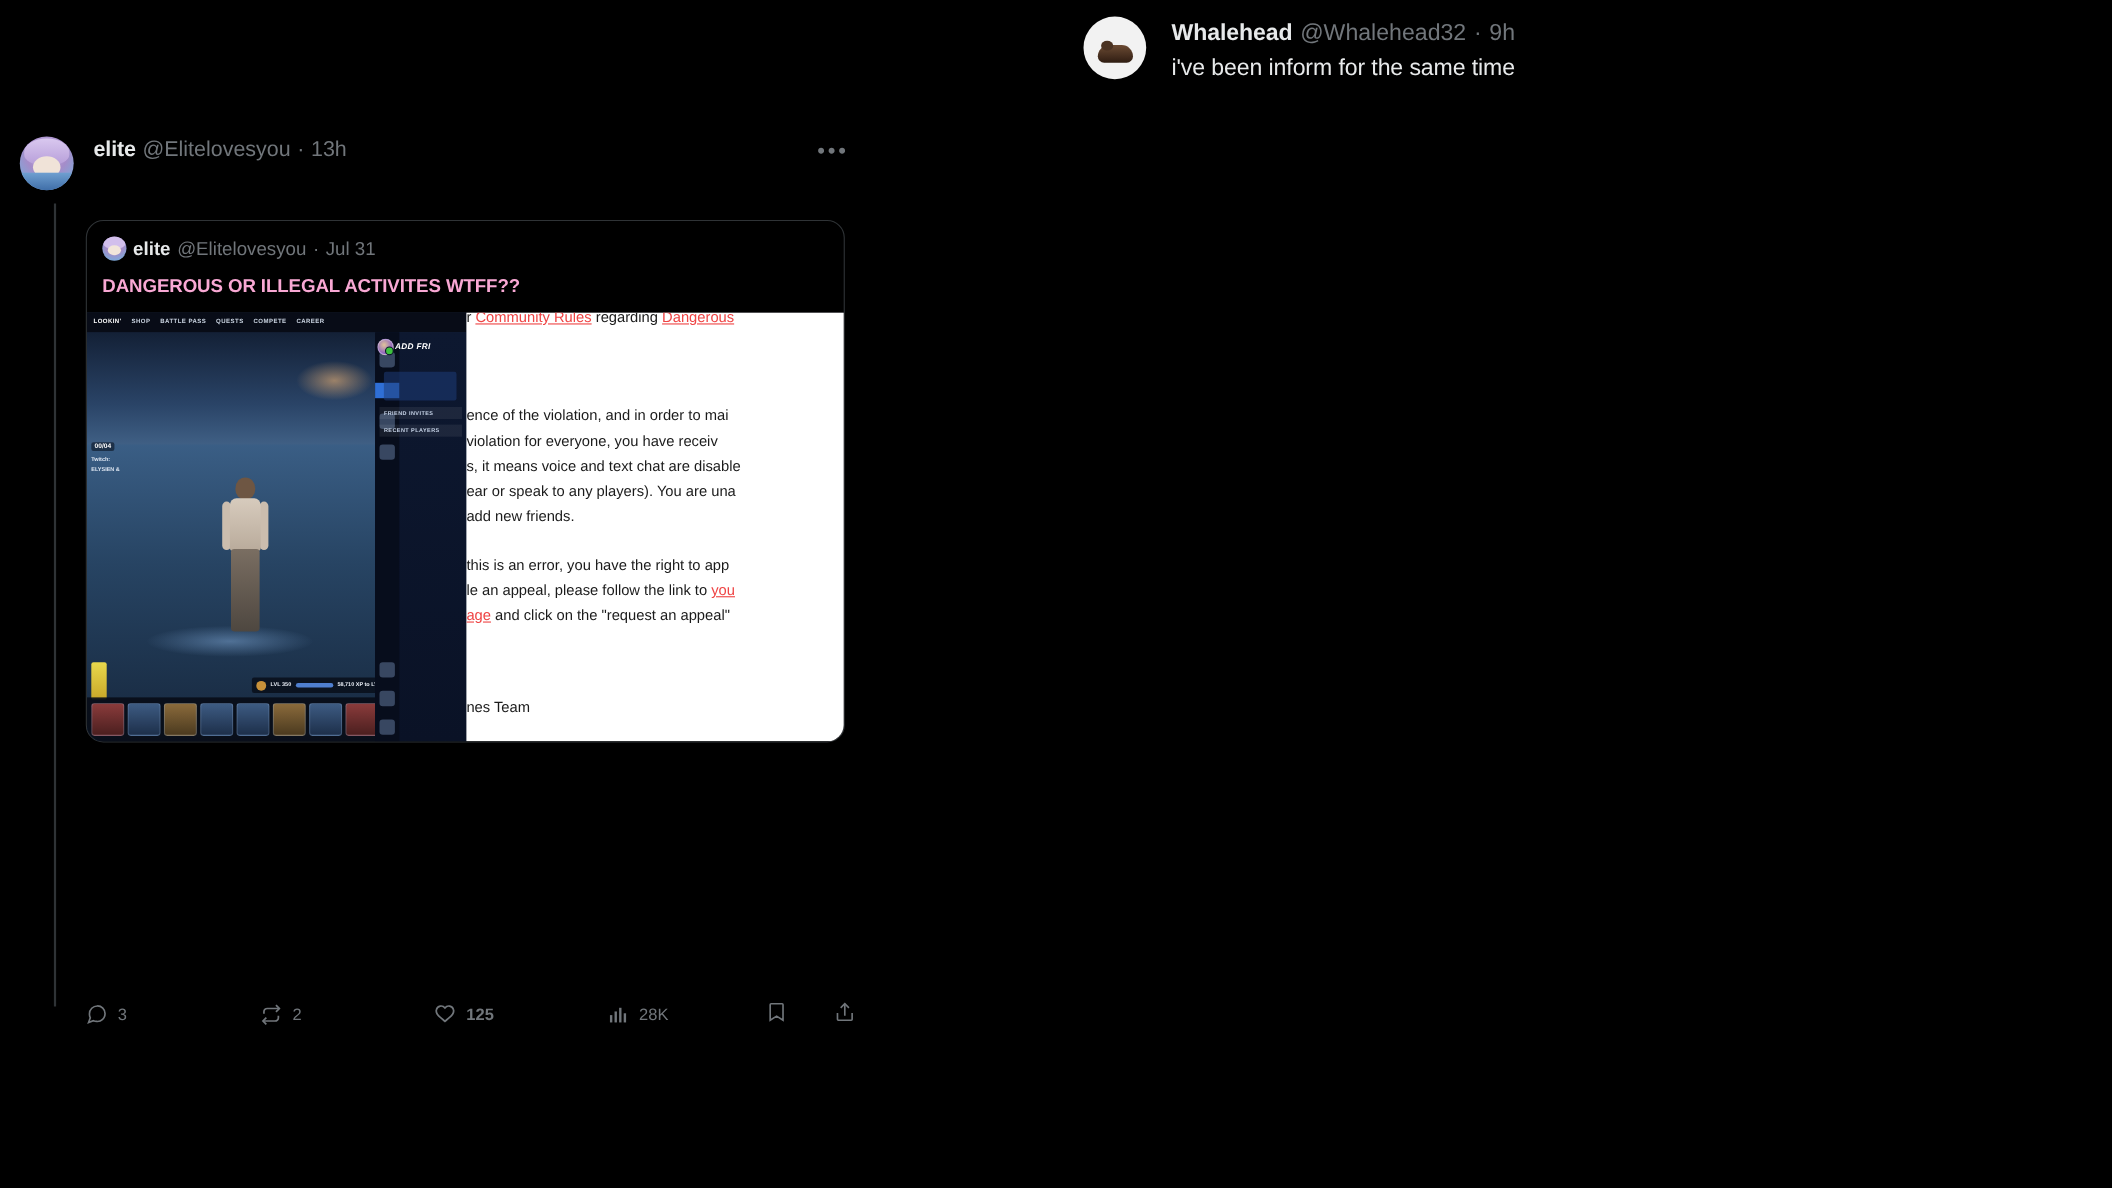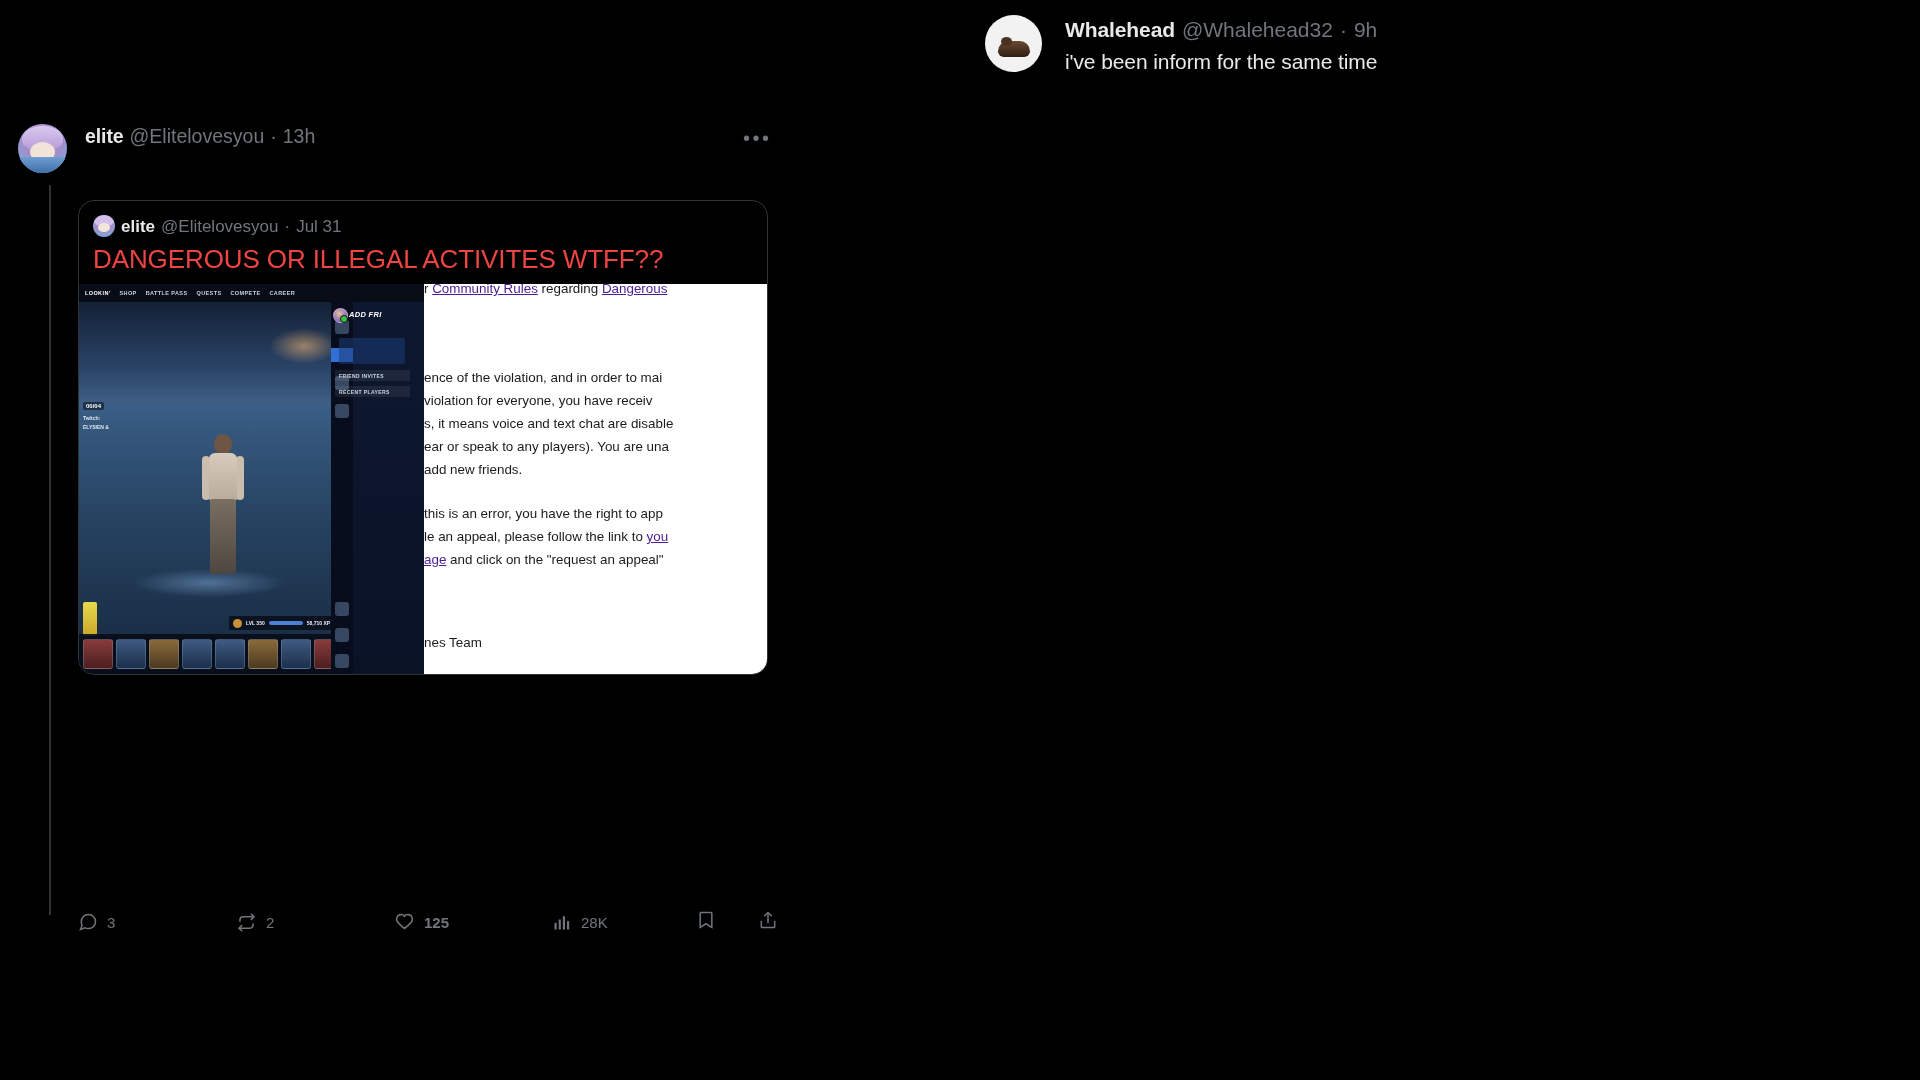--- a/index.html
+++ b/index.html
@@ -84,22 +84,23 @@
   }
   .q-avatar .face {
     position: absolute; left: 5px; top: 8px; width: 12px; height: 9px;
     border-radius: 50%; background: #f2e6da;
   }
   .q-dname { color: #e7e9ea; font-weight: 700; }
   .q-handle, .q-dot, .q-time { color: #71767b; }
 
   .q-title {
     padding: 10px 14px 12px 14px;
-    color: #ef4444; font-size: 26px; line-height: 25px;
+    color: #f9a8d4; font-size: 17px; line-height: 25px;
     letter-spacing: -0.1px;
+    font-weight: bold;
   }
 
   
   .shot {
     position: relative; width: 690px; height: 390px;
     background: #0a0a12; overflow: hidden;
   }
   
   .game {
     position: absolute; left: 0; top: 0; width: 345px; height: 390px;
@@ -184,21 +185,21 @@
     position: absolute; left: 150px; bottom: 44px; width: 190px; height: 14px;
     background: rgba(8,14,26,.85); border-radius: 2px;
     display: flex; align-items: center; gap: 4px; padding: 0 4px;
     font-size: 5px; color: #e9eef6; font-weight: 700;
   }
   .xpbar .xpfill { width: 34px; height: 4px; background: #4f7fd0; border-radius: 2px; }
   .xpbar .xpdot { width: 9px; height: 9px; border-radius: 50%; background: #c8913a; }
 
   
   .g-side {
-    position: absolute; left: 252px; top: 18px; width: 101px; height: 372px;
+    position: absolute; left: 262px; top: 18px; width: 101px; height: 372px;
     background: linear-gradient(180deg, #0d1830 0%, #0a1226 100%);
   }
   .g-side-hdr {
     position: absolute; left: 0; top: 0; width: 83px; height: 30px;
     background: linear-gradient(90deg,#13255a,#1b3headbadcafe);
   }
   .g-addfriends {
     position: absolute; left: 18px; top: 8px;
     color: #fff; font-size: 7.5px; font-weight: 800; font-style: italic;
     letter-spacing: .3px; white-space: nowrap;
@@ -236,21 +237,21 @@
   
   .letter {
     position: absolute; left: 345px; top: 0; width: 345px; height: 390px;
     background: #fff; color: #1b1b1b;
     font-size: 13.4px; line-height: 23px;
     padding: 12px 0 0 0;
     overflow: hidden;
     font-family: "Liberation Sans", sans-serif;
   }
   .letter p { margin: 0 0 19px 0; white-space: nowrap; }
-  .letter .lnk { color: #4c1d95; text-decoration: underline; }
+  .letter .lnk { color: #ef4444; text-decoration: underline; }
   .letter .pad1 { padding-top: 2px; }
 
   
   .engage {
     position: absolute; left: 78px; top: 905px; width: 700px; height: 34px;
     display: flex; align-items: center;
   }
   .eng {
     display: flex; align-items: center; gap: 9px;
     color: #71767b; font-size: 15px; cursor: pointer;

